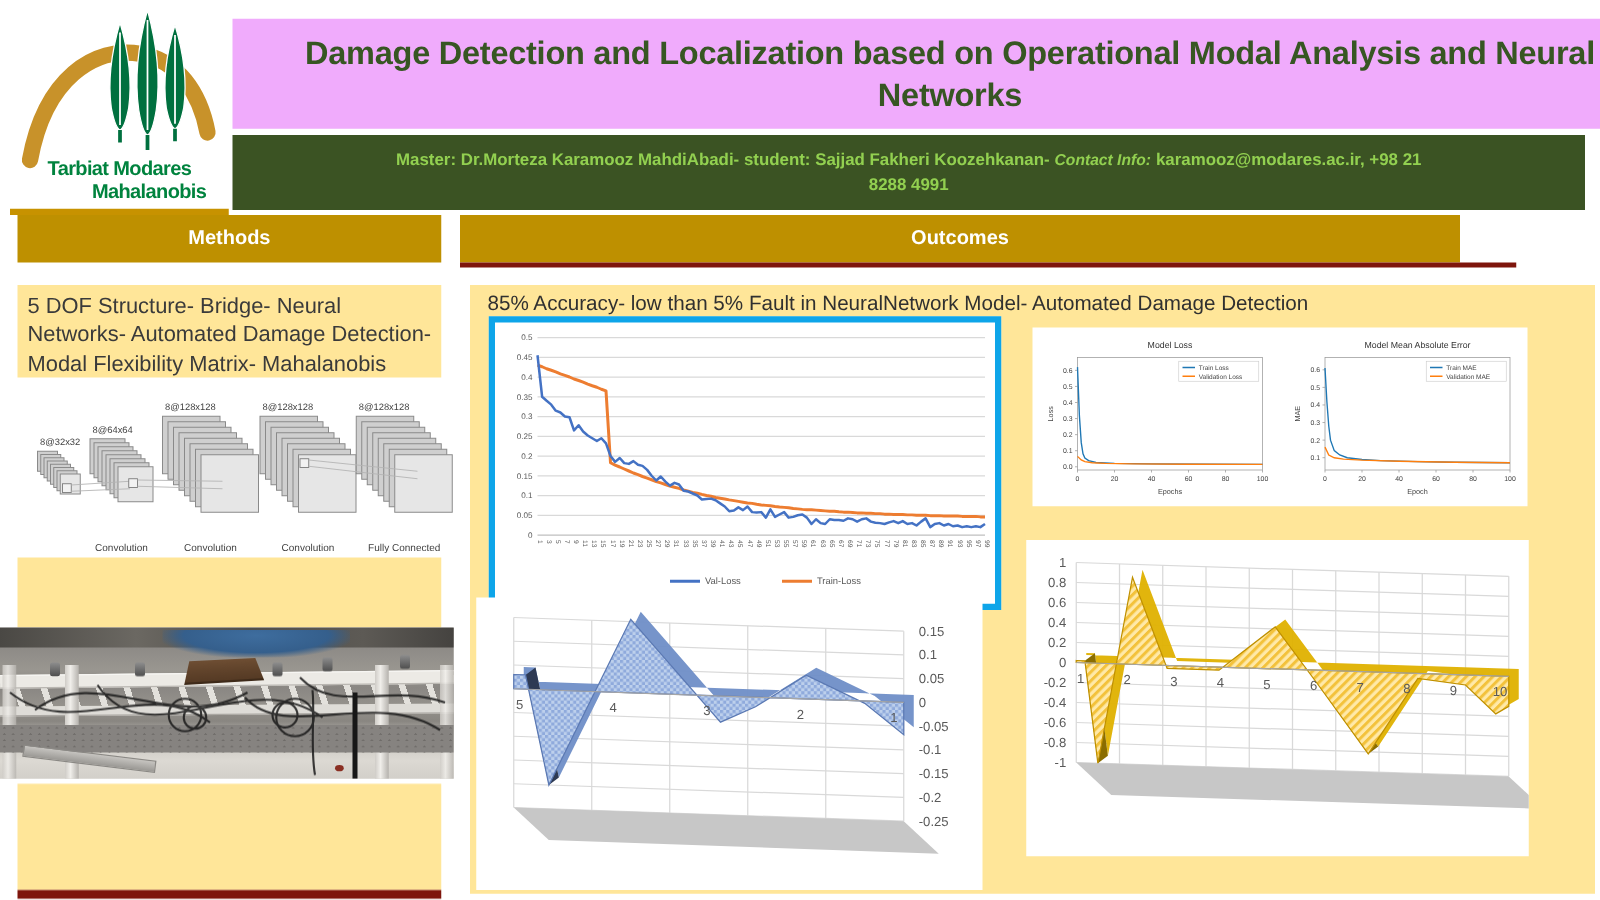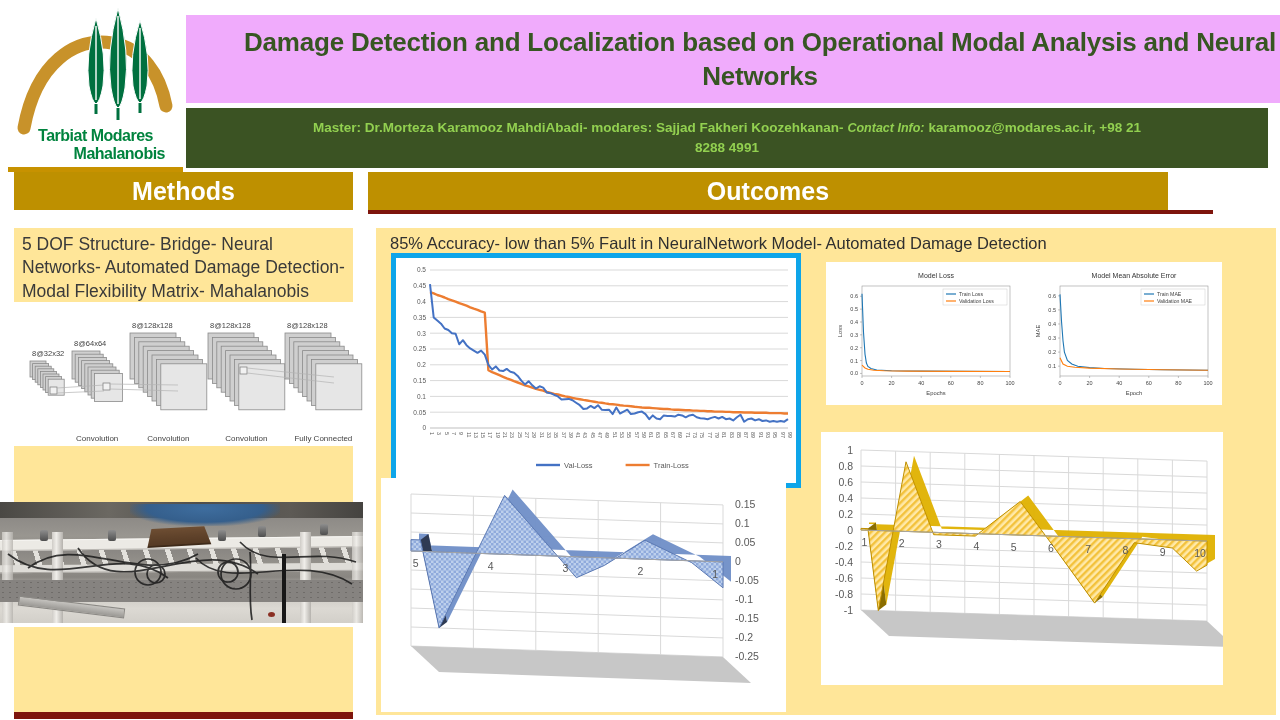--- a/index.html
+++ b/index.html
@@ -8,21 +8,21 @@
   .abs{position:absolute;}
   
   #logo-box{left:8px;top:4px;width:175px;height:163px;background:#fff;border-bottom:5px solid #C79200;}
   #logo-text{position:absolute;left:0;bottom:4px;width:100%;text-align:center;color:#00833E;font-weight:bold;font-size:16px;line-height:18px;letter-spacing:-0.5px;}
   #logo-text .l2{display:block;text-align:right;padding-right:18px;}
   
   #title-bar{left:186px;top:15px;width:1148px;height:88px;background:#f0abfc;display:flex;align-items:center;justify-content:center;text-align:center;color:#375623;font-weight:bold;font-size:26px;line-height:1.32;padding:0 28px;box-sizing:border-box;letter-spacing:-0.2px;}
   #contact-bar{left:186px;top:108px;width:1082px;height:60px;background:#3B5323;display:flex;align-items:center;justify-content:center;text-align:center;color:#92D050;font-weight:bold;font-size:13.5px;line-height:1.5;padding:0 118px;box-sizing:border-box;}
   #contact-bar .ci{font-style:italic;font-size:12.5px;margin:0 4px;}
   
-  .sec{background:#BE9000;color:#fff;font-weight:bold;font-size:25px;display:flex;align-items:center;justify-content:center;}
+  .sec{background:#BE9000;color:#fff;font-weight:bold;font-size:16px;display:flex;align-items:center;justify-content:center;}
   #methods-bar{left:14px;top:172px;width:339px;height:38px;}
   #outcomes-bar{left:368px;top:172px;width:800px;height:38px;}
   .red-strip{background:#7E150C;}
   #outcomes-shadow{left:368px;top:210px;width:845px;height:4px;}
   #bottom-strip{left:14px;top:712px;width:339px;height:7px;}
   
   #methods-summary{left:14px;top:228px;width:339px;height:74px;background:#FFE699;color:#3A3A3A;font-size:17.5px;line-height:1.33;padding:5px 8px;box-sizing:border-box;}
   #cnn-box{left:8px;top:303px;width:355px;height:143px;background:#fff;}
   #cream-gap{left:14px;top:446px;width:339px;height:56px;background:#FFE699;}
   #bottom-cream{left:14px;top:627px;width:339px;height:85px;background:#FFE699;}
@@ -86,21 +86,21 @@
         <line x1="132" y1="99" x2="132" y2="109" stroke="#00703F" stroke-width="3"></line>
       </g>
     </svg>
     <div id="logo-text"><span class="l1">Tarbiat Modares</span><span class="l2">Mahalanobis</span></div>
   </div>
 
   <div class="abs" id="title-bar">
     <span>Damage Detection and Localization based on Operational Modal Analysis and Neural Networks</span>
   </div>
   <div class="abs" id="contact-bar">
-    <span><span>Master: Dr.Morteza Karamooz MahdiAbadi- modares: Sajjad Fakheri Koozehkanan-</span><span class="ci">Contact Info:</span><span>karamooz@modares.ac.ir, +98 21 8288 4991</span></span>
+    <span><span>Master: Dr.Morteza Karamooz MahdiAbadi- student: Sajjad Fakheri Koozehkanan-</span><span class="ci">Contact Info:</span><span>karamooz@modares.ac.ir, +98 21 8288 4991</span></span>
   </div>
 
   <div class="abs sec" id="methods-bar">
     <span>Methods</span>
   </div>
   <div class="abs sec" id="outcomes-bar">
     <span>Outcomes</span>
   </div>
   <div class="abs red-strip" id="outcomes-shadow"></div>
 

